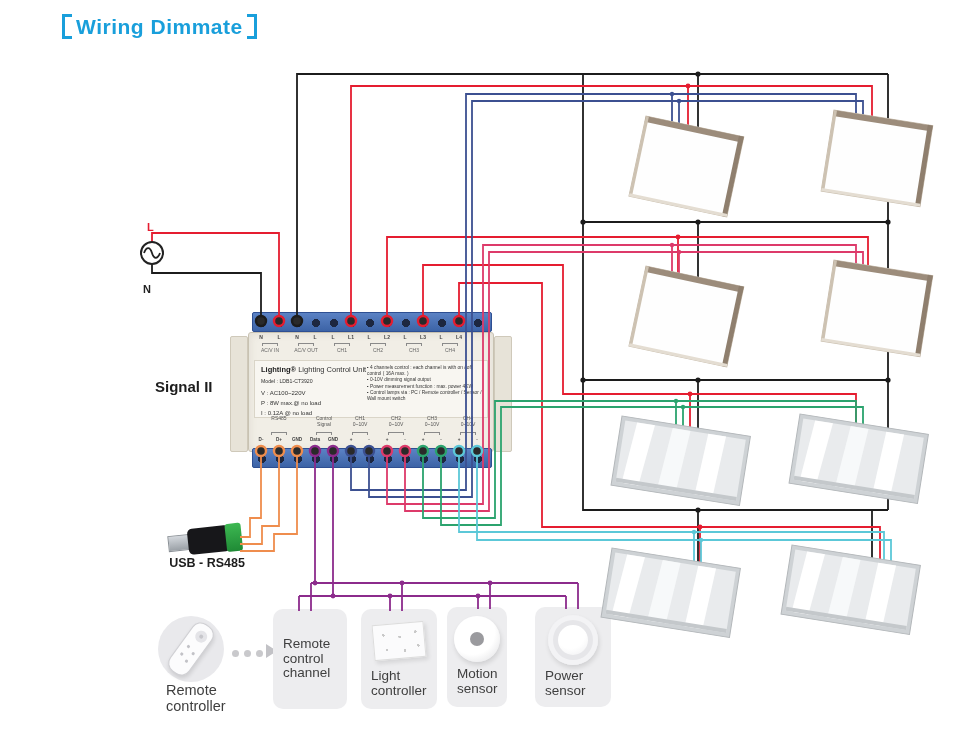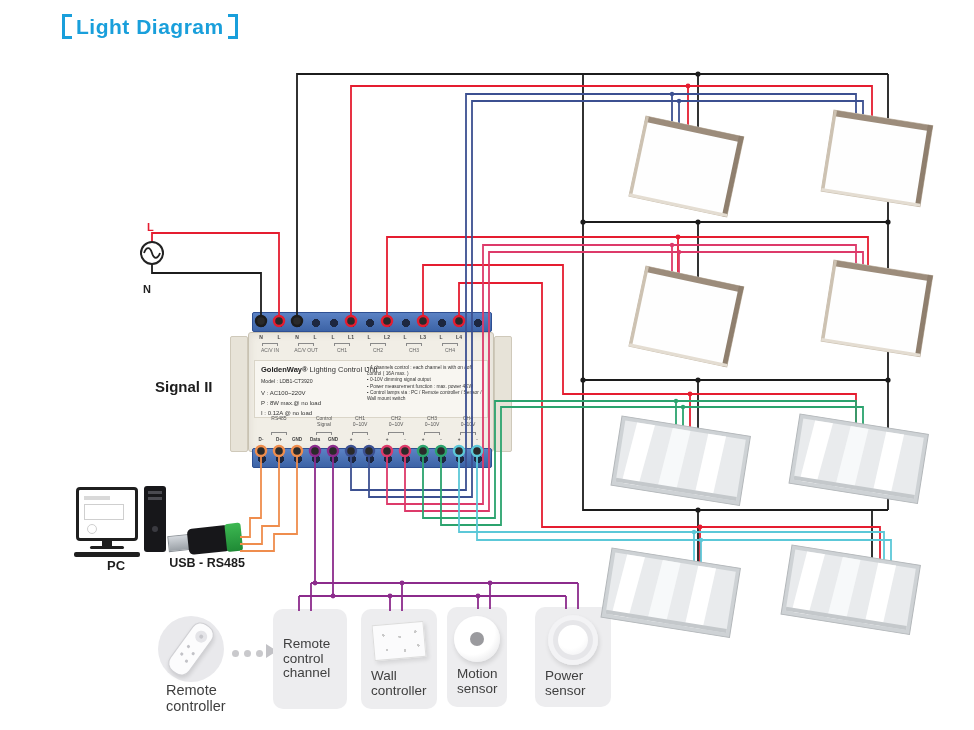--- a/index.html
+++ b/index.html
@@ -105,21 +105,21 @@
   svg.wires{position:absolute;left:0;top:0;pointer-events:none;}
   svg.wires path{fill:none;stroke-width:1.8;}
 </style>
 </head>
 <body>
 
 <div class="stage">
 
   <div class="title" style="color: rgb(25, 159, 219);">
     <span class="br-l" style="border-color: rgb(25, 159, 219);"></span>
-    <span>Light Diagram</span>
+    <span>Wiring Dimmate</span>
     <span class="br-r" style="border-color: rgb(25, 159, 219);"></span>
   </div>
 
   <div class="unit">
     <div class="flange l"></div>
     <div class="flange r"></div>
     <div class="ubody"></div>
     <div class="strip top"></div>
     <div class="strip bot"></div>
     <div id="top-letters">
@@ -146,21 +146,21 @@
         <div class="t-grp" style="left: 92px; top: 41px;">CH1</div>
         <div class="brk" style="left: 140px; top: 37px; width: 16px;"></div>
         <div class="t-grp" style="left: 128px; top: 41px;">CH2</div>
         <div class="brk" style="left: 176px; top: 37px; width: 16px;"></div>
         <div class="t-grp" style="left: 164px; top: 41px;">CH3</div>
         <div class="brk" style="left: 212px; top: 37px; width: 16px;"></div>
         <div class="t-grp" style="left: 200px; top: 41px;">CH4</div>
       </div>
     <div class="plate">
       <div class="brand">
-        <span>GoldenWay®</span>
+        <span>Lighting®</span>
         <span class="prod">Lighting Control Unit</span>
       </div>
       <div class="spec" style="top:17px;font-size:5.2px;">Model : LDB1-CT3920</div>
       <div class="spec" style="top:29px;font-size:6px;">V : AC100~220V</div>
       <div class="spec" style="top:39px;font-size:6px;">P : 8W max.@ no load</div>
       <div class="spec" style="top:49px;font-size:6px;">I : 0.12A @ no load</div>
       <div class="feat" id="unit-features">
           <div>▪ 4 channels control : each channel is with on / off control ( 16A max. )</div>
           <div>▪ 0-10V dimming signal output</div>
           <div>▪ Power measurement function : max. power 4KW</div>
@@ -211,36 +211,20 @@
         <div class="t-letter" style="left: 167px; top: 131px; font-size: 4.6px;">-</div>
         <div class="t-letter" style="left: 185px; top: 131px; font-size: 4.6px;">+</div>
         <div class="t-letter" style="left: 203px; top: 131px; font-size: 4.6px;">-</div>
         <div class="t-letter" style="left: 221px; top: 131px; font-size: 4.6px;">+</div>
         <div class="t-letter" style="left: 239px; top: 131px; font-size: 4.6px;">-</div>
       </div>
   </div>
 
   <div class="dimmate">Signal II</div>
 
-  <div class="pc">
-    <div class="monitor">
-      <div class="mock1"></div>
-      <div class="mock2"></div>
-      <div class="mock3"></div>
-    </div>
-    <div class="stand"></div>
-    <div class="base"></div>
-    <div class="kbd"></div>
-    <div class="tower">
-      <div class="tw1"></div>
-      <div class="tw2"></div>
-      <div class="tw3"></div>
-    </div>
-    <div class="pc-label">PC</div>
-  </div>
 
   <div class="dongle">
     <div class="metal"></div>
     <div class="dbody"></div>
     <div class="dcap"></div>
   </div>
   <div class="usb-label">USB - RS485</div>
 
   <div class="rc-circle">
     <div class="rc-body">
@@ -266,21 +250,21 @@
           <div>Remote</div>
           <div>control</div>
           <div>channel</div>
         </div>
       </div>
       <div class="card card-wall" style="left: 361px; top: 609px; width: 76px; height: 100px;">
         <div class="g-wrap">
           <div class="g-wall"></div>
         </div>
         <div class="card-label">
-          <div>Wall</div>
+          <div>Light</div>
           <div>controller</div>
         </div>
       </div>
       <div class="card card-motion" style="left: 447px; top: 607px; width: 60px; height: 100px;">
         <div class="g-wrap">
           <div class="g-motion"></div>
         </div>
         <div class="card-label">
           <div>Motion</div>
           <div>sensor</div>

